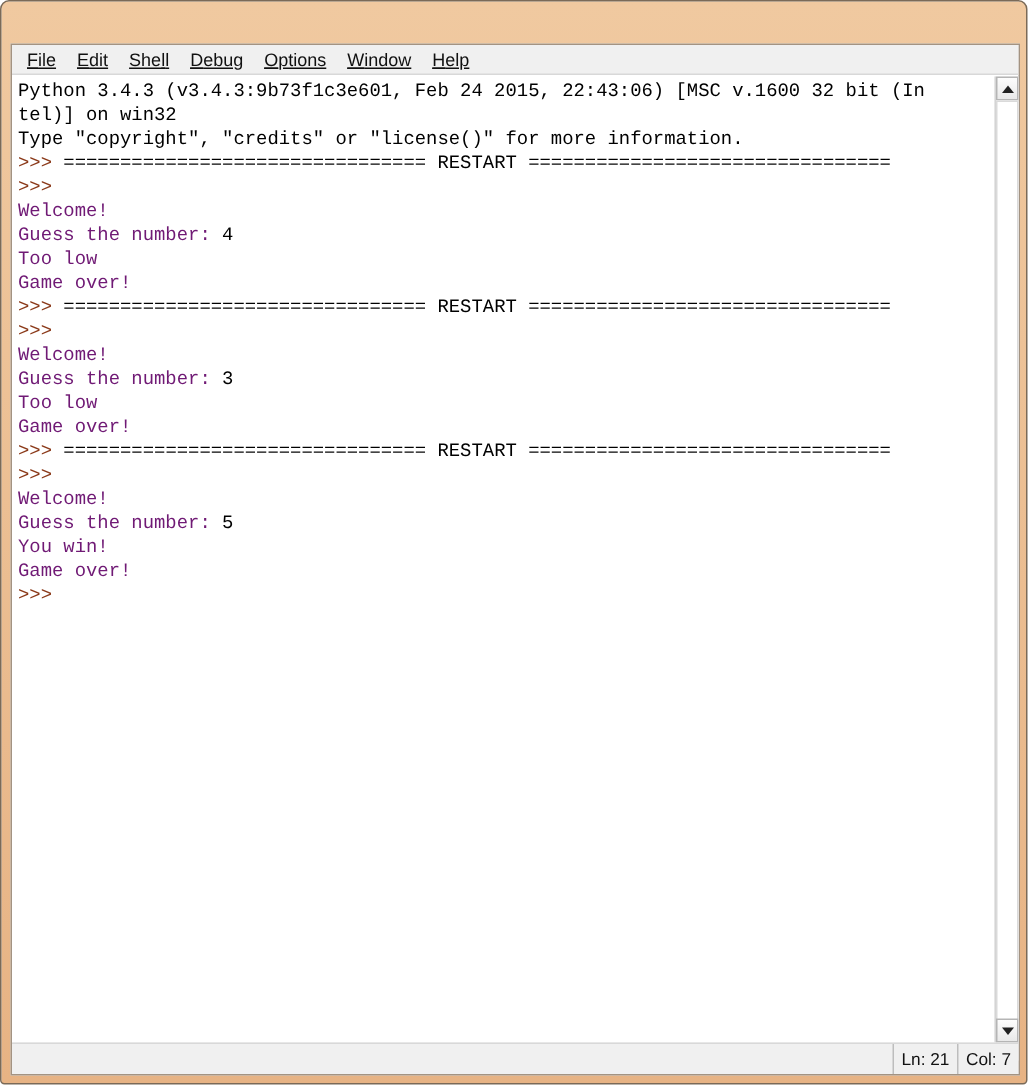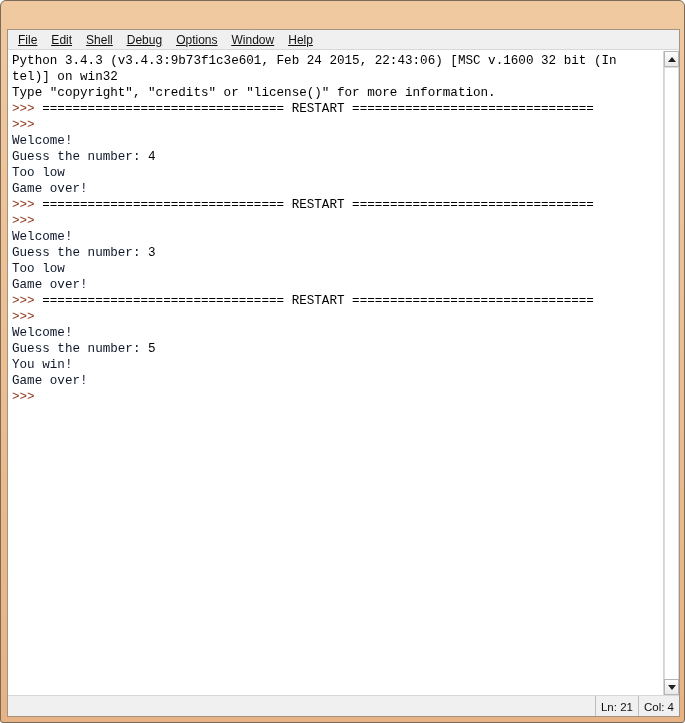--- a/index.html
+++ b/index.html
@@ -153,21 +153,21 @@
     overflow: hidden;
     font-family: "Liberation Mono", "DejaVu Sans Mono", monospace;
     font-size: 12.6px;
     line-height: 16px;
     white-space: pre;
     color: #000000;
     box-sizing: border-box;
   }
   .ln { height: 16px; }
   .c-black  { color: #000000; margin-top: 6px; }
-  .c-blue   { color: #0f172a; }
+  .c-blue   { color: #701a75; }
   .c-prompt { color: #8b3a1a; }
 
   
   #vscroll {
     width: 16px;
     flex: 0 0 16px;
     background: #f4f4f4;
     border-left: 1px solid #d4d4d4;
     position: relative;
     box-sizing: border-box;
@@ -256,17 +256,17 @@
         <div id="sb-thumb"></div>
         <div class="sb-btn" id="sb-down">
           <span class="arr arr-down"></span>
         </div>
       </div>
     </div>
 
     <div id="statusbar">
       <div id="status-spacer"></div>
       <div class="status-cell">Ln: 21</div>
-      <div class="status-cell">Col: 4</div>
+      <div class="status-cell">Col: 7</div>
     </div>
 
   </div>
 </div>
 
 </body></html>

